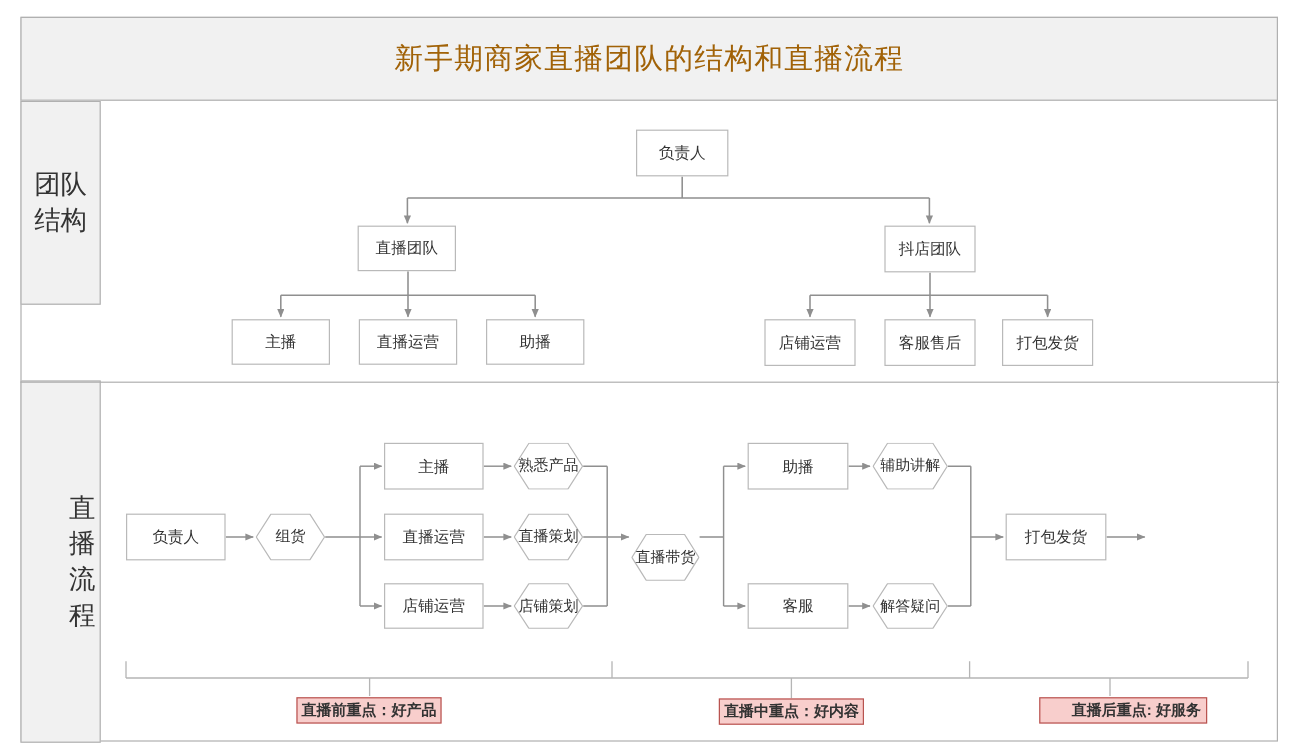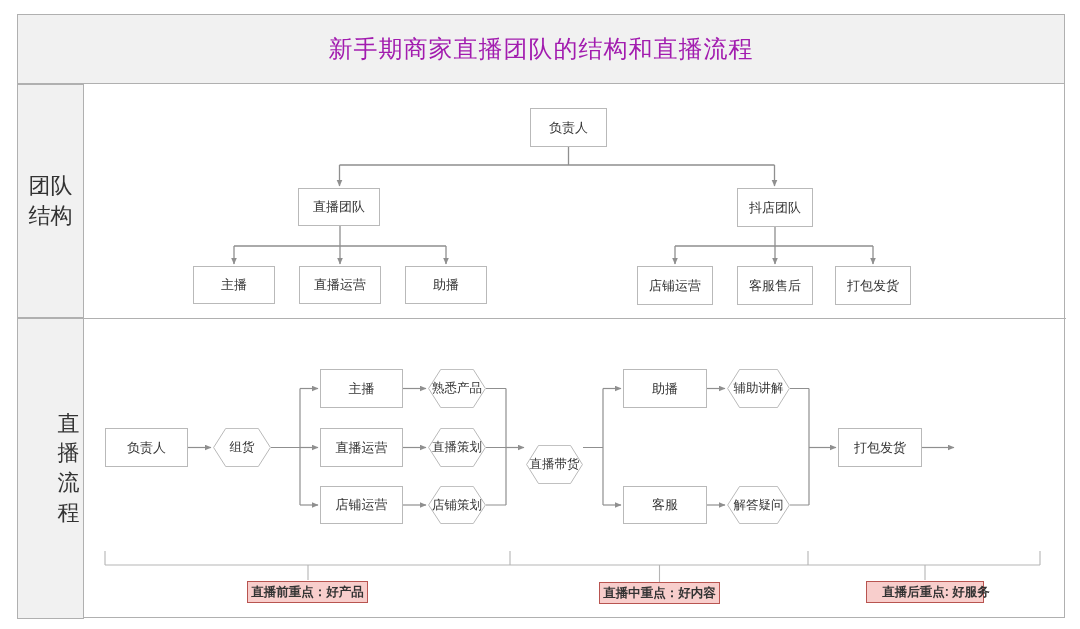--- a/index.html
+++ b/index.html
@@ -2,21 +2,21 @@
 <html><head>
 <meta charset="utf-8">
 <style>
   html,body{margin:0;padding:0;background:#ffffff;}
   body{font-family:"Liberation Sans","DejaVu Sans",sans-serif;color:#333;}
   .stage{position:relative;width:1080px;height:629px;background:#ffffff;overflow:hidden;}
 
   
   .frame{position:absolute;left:17px;top:14px;width:1048px;height:604px;border:1px solid #b0b0b0;background:#ffffff;box-sizing:border-box;}
   .titlebar{position:absolute;left:17px;top:14px;width:1048px;height:70px;background:#f1f1f1;border:1px solid #b0b0b0;box-sizing:border-box;display:flex;align-items:center;justify-content:center;}
-  .title{font-size:24px;color:#a21caf;letter-spacing:1px;}
+  .title{font-size:24px;color:#a16207;letter-spacing:1px;}
   .rowlabel{position:absolute;left:17px;width:67px;background:#f1f1f1;border:1px solid #b0b0b0;box-sizing:border-box;display:flex;align-items:center;justify-content:center;}
   .rowlabel span{display:block;width:48px;font-size:22px;line-height:1.35;text-align:center;word-break:break-all;}
   .row-divider{position:absolute;left:17px;top:318px;width:1049px;height:1px;background:#b0b0b0;}
 
   
   .box{position:absolute;background:#ffffff;border:1px solid #b9b9b9;box-sizing:border-box;display:flex;align-items:center;justify-content:center;font-size:13px;white-space:nowrap;z-index:3;}
   .hex{position:absolute;z-index:3;}
   .hex svg{position:absolute;left:0;top:0;width:100%;height:100%;}
   .hex span{position:absolute;left:0;top:0;width:100%;height:100%;display:flex;align-items:center;justify-content:center;font-size:12.5px;white-space:nowrap;}
 
@@ -30,21 +30,21 @@
 <body>
 
 <div class="stage">
 
   <div class="frame"></div>
 
   <div class="titlebar">
     <div class="title">新手期商家直播团队的结构和直播流程</div>
   </div>
 
-  <div class="rowlabel" style="top:84px;height:234px;">
+  <div class="rowlabel" style="top:84px;height:170px;">
     <span>团队结构</span>
   </div>
   <div class="rowlabel" style="top:317px;height:302px;padding-left:36px;">
     <span>直播流程</span>
   </div>
   <div class="row-divider"></div>
 
   <svg class="wires" xmlns="http://www.w3.org/2000/svg">
     <defs>
       <marker id="arr" markerWidth="9" markerHeight="8" refX="6.5" refY="3" orient="auto" markerUnits="userSpaceOnUse">
@@ -190,17 +190,17 @@
   <div class="box" style="left:838px;top:428px;width:84px;height:39px;">
     <span>打包发货</span>
   </div>
 
   <div class="callout" style="left:247px;top:581px;width:121px;height:22px;">
     <span>直播前重点：好产品</span>
   </div>
   <div class="callout" style="left:599px;top:582px;width:121px;height:22px;">
     <span>直播中重点：好内容</span>
   </div>
-  <div class="callout" style="left:866px;top:581px;width:118px;height:22px;padding-left:22px;">
+  <div class="callout" style="left:866px;top:581px;width:140px;height:22px;padding-left:22px;">
     <span>直播后重点: 好服务</span>
   </div>
 
 </div>
 
 </body></html>

